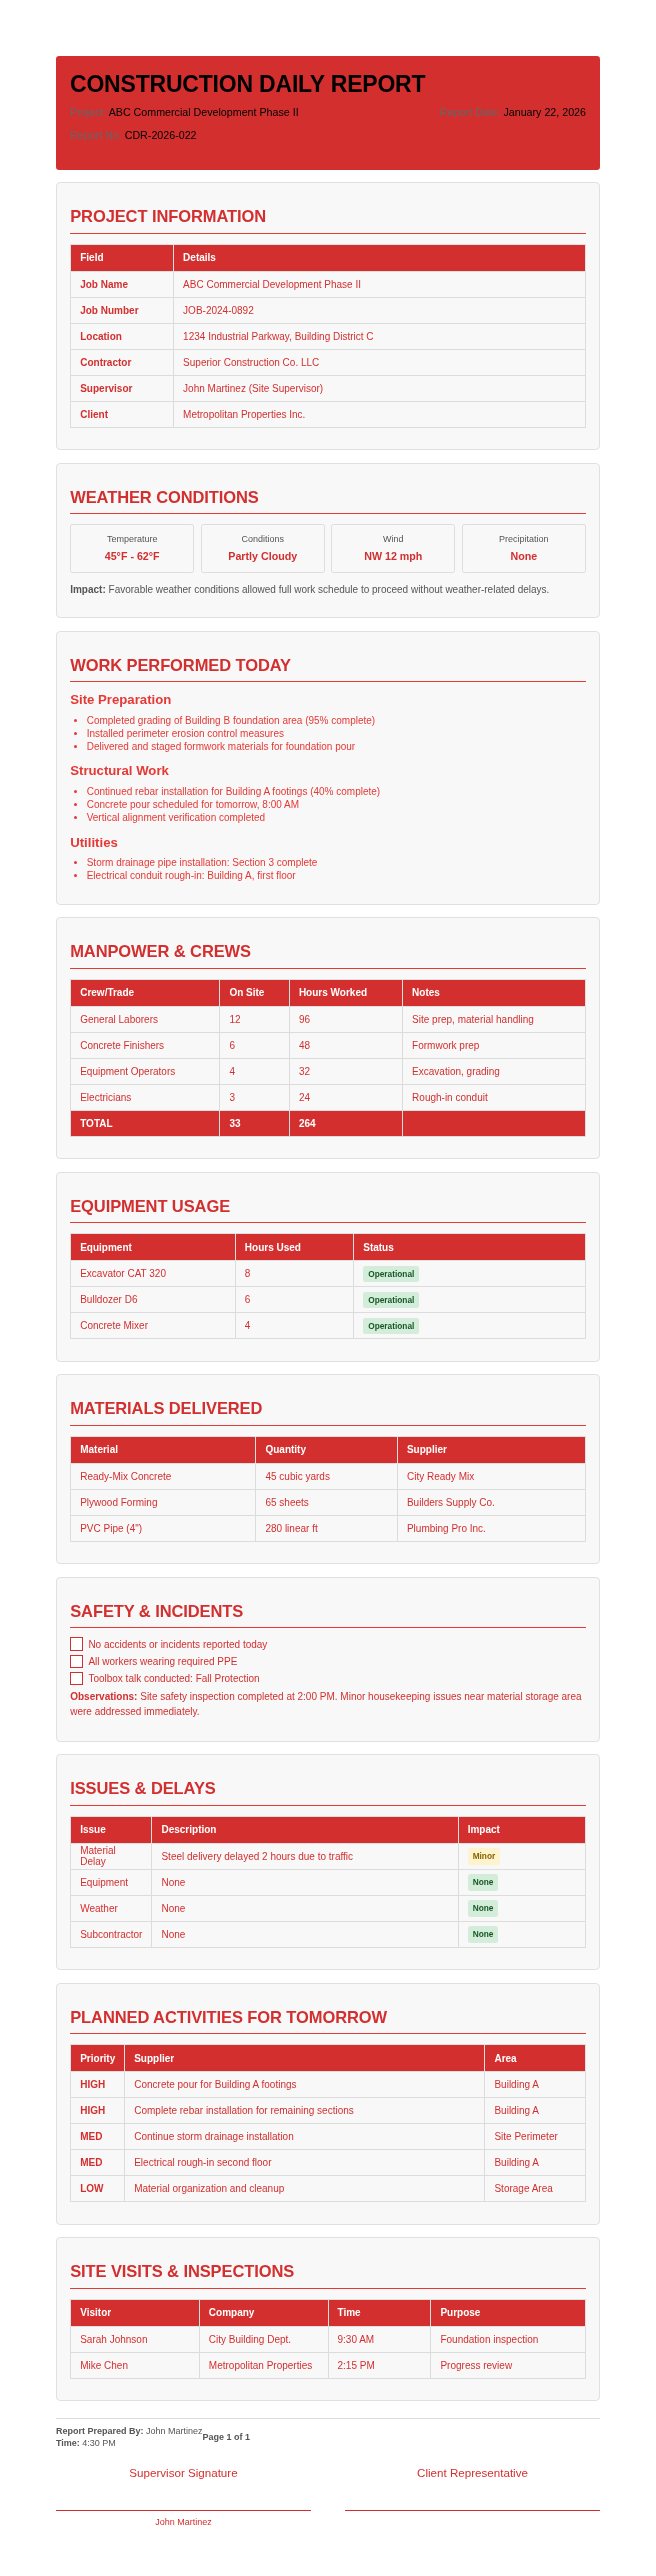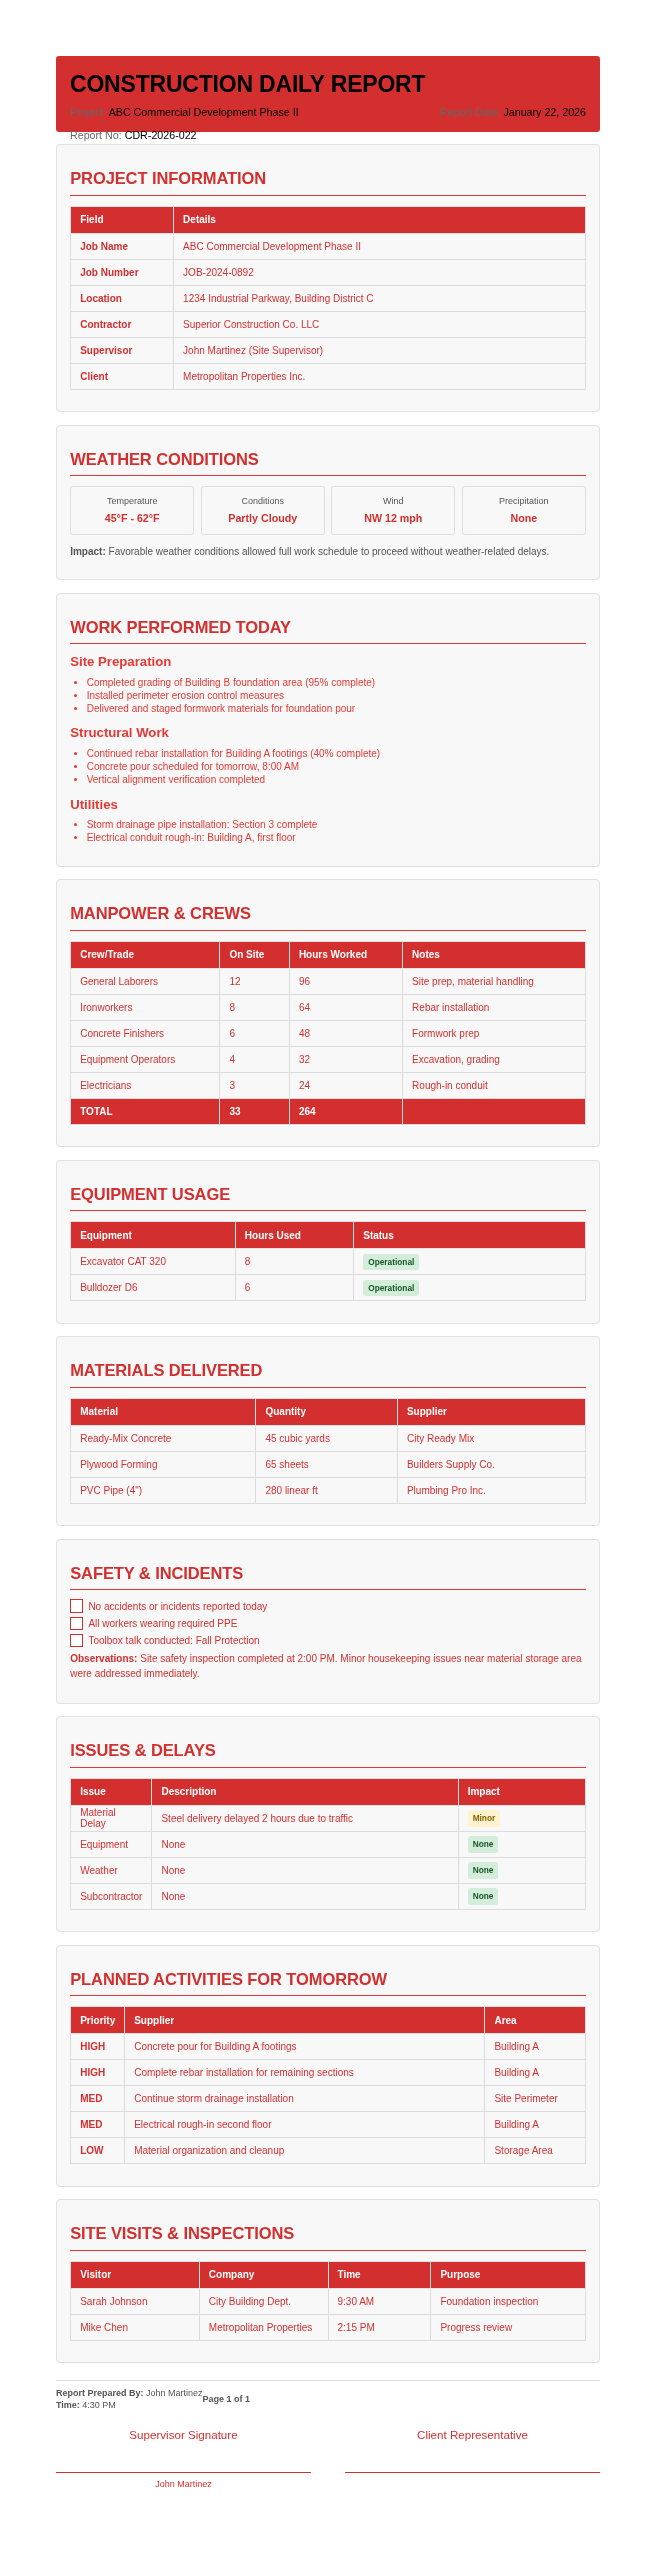--- a/index.html
+++ b/index.html
@@ -1,18 +1,18 @@
 <!DOCTYPE html>
 <html style="font-size:13.2px"><head>
 <meta charset="utf-8">
 <style>
   * { box-sizing: border-box; margin: 0; padding: 0; }
   body { width: 656px; background: #ffffff; font-family: "Liberation Sans", sans-serif; color: #d32f2f; }
   .page { width: 656px; padding: 56px 56px 50px 56px; }
-  .header { background: #d32f2f; border-radius: 3.3px; padding: 13.2px 14px 15px 14px; height: 76px; }
+  .header { background: #d32f2f; border-radius: 3.3px; padding: 13.2px 14px 15px 14px; height: 114px; }
   .header h1 { color: #000; font-size: 23px; font-weight: bold; letter-spacing: -0.2px; line-height: 26.5px; margin-top: 1.7px; }
   .meta-row { display: flex; justify-content: space-between; font-size: 10.7px; margin-top: 8.3px; color: #000; line-height: 13.2px; }
   .meta-row + .meta-row { margin-top: 10px; }
   .meta-label { color: #666666; }
   .card { background: #f8f8f8; border: 0.8px solid #e0e0e0; border-radius: 4.1px; padding: 23px 13.2px 21.5px 13.2px; margin-top: 12.4px; }
   .card h2 { font-size: 16.5px; font-weight: bold; color: #d32f2f; letter-spacing: -0.1px; padding-bottom: 6.6px; border-bottom: 1.7px solid #e53935; line-height: 20px; }
   table { width: 100%; border-collapse: collapse; margin-top: 10px; font-size: 10px; }
   th { background: #d32f2f; color: #fff; text-align: left; font-weight: bold; padding: 0 9px; height: 27px; border: 0.8px solid #e0e0e0; }
   td { padding: 0 9px; height: 26px; border: 0.8px solid #dcdcdc; color: #d32f2f; }
   td.bold { font-weight: bold; }
@@ -161,26 +161,20 @@
       </tr>
         </thead>
       <tbody>
         <tr>
             <td>General Laborers</td>
             <td>12</td>
             <td>96</td>
             <td>Site prep, material handling</td>
           </tr>
         <tr>
-            <td>Ironworkers</td>
-            <td>8</td>
-            <td>64</td>
-            <td>Rebar installation</td>
-          </tr>
-        <tr>
             <td>Concrete Finishers</td>
             <td>6</td>
             <td>48</td>
             <td>Formwork prep</td>
           </tr>
         <tr>
             <td>Equipment Operators</td>
             <td>4</td>
             <td>32</td>
             <td>Excavation, grading</td>
@@ -215,20 +209,25 @@
         <tr>
             <td>Excavator CAT 320</td>
             <td>8</td>
             <td><span class="badge green">Operational</span></td>
           </tr>
         <tr>
             <td>Bulldozer D6</td>
             <td>6</td>
             <td><span class="badge green">Operational</span></td>
           </tr>
+        <tr>
+            <td>Concrete Mixer</td>
+            <td>4</td>
+            <td><span class="badge green">Operational</span></td>
+          </tr>
       </tbody>
     </table>
   </div>
 
   <div class="card">
     <h2>MATERIALS DELIVERED</h2>
     <table>
       <thead>
           <tr>
         <th style="width:36%">Material</th>

